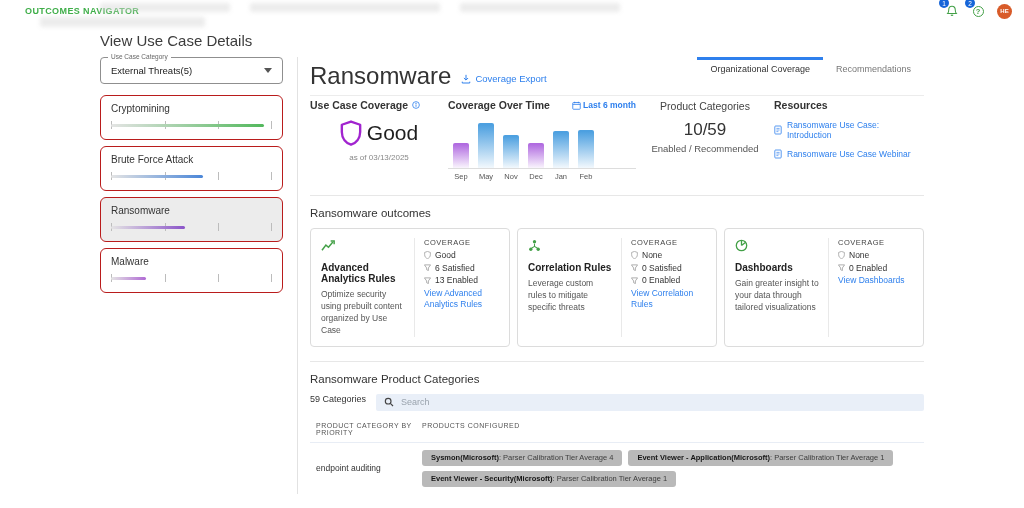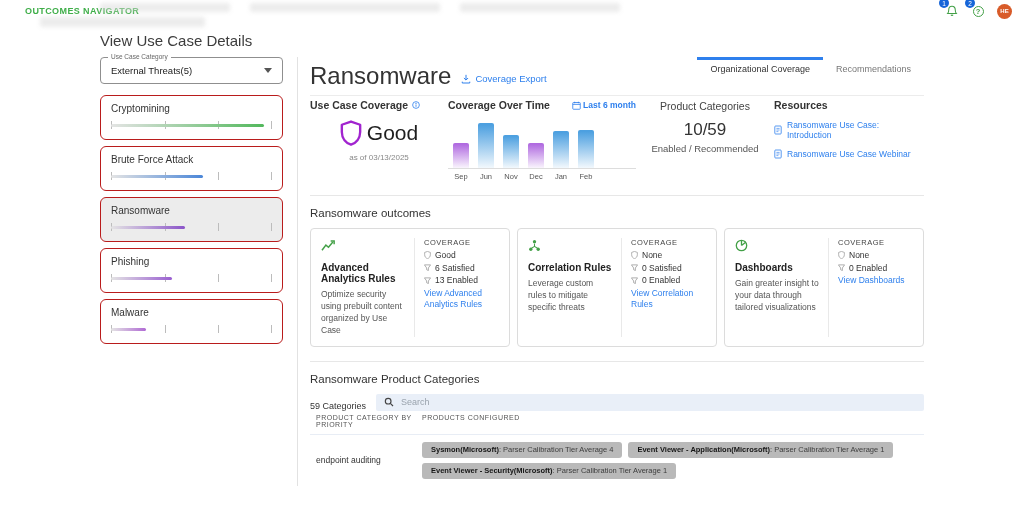--- a/index.html
+++ b/index.html
@@ -72,21 +72,21 @@
   .card { flex:1; border:1px solid #dcdcdc; border-radius:4px; display:flex; padding:9px 10px; background:#fff; }
   .card-left { flex:1.12; padding-right:9px; }
   .card-title { font-size:10px; font-weight:bold; color:#222; margin:6px 0 5px; }
   .card-desc { font-size:8.5px; color:#555; line-height:1.4; }
   .card-right { flex:1; border-left:1px solid #e9e9e9; padding-left:9px; }
   .cov-label { font-size:7.5px; color:#444; letter-spacing:.5px; margin-bottom:3px; }
   .stat { display:flex; align-items:center; gap:4px; font-size:8.5px; color:#333; margin-bottom:2.5px; }
   .card-link { font-size:8.5px; color:#2f80ed; line-height:1.35; margin-top:2px; display:block; cursor:pointer; }
 
   
-  .pc-controls { display:flex; align-items:flex-end; }
+  .pc-controls { display:flex; align-items:flex-start; margin-bottom:8px; }
   .pc-count { font-size:9px; color:#333; width:66px; flex:none; }
   .search-bar { flex:1; background:#e9eff8; border-radius:2px; height:17px; display:flex; align-items:center; padding:0 8px; gap:7px; }
   .search-input { border:none; background:transparent; outline:none; font-size:9px; color:#333; width:100%; font-family:inherit; }
   .search-input::placeholder { color:#9aa3ad; }
   .pt-head { display:flex; padding:3px 0 6px; }
   .pt-head span { font-size:7px; color:#555; letter-spacing:.5px; }
   .pt-col1 { width:112px; flex:none; padding-left:6px; }
   .pt-col2 { flex:1; }
   .pt-row { display:flex; align-items:center; padding:5px 0; border-top:1px solid #e8edf5; }
   .pt-cat { width:112px; flex:none; font-size:8.5px; color:#333; padding-left:6px; }
@@ -160,30 +160,20 @@
             <div class="uc-label">Ransomware</div>
             <div class="uc-slider">
               <div class="tick" style="left: 0%;"></div>
               <div class="tick" style="left: 33.3%;"></div>
               <div class="tick" style="left: 66.6%;"></div>
               <div class="tick" style="left: calc(100% - 1px);"></div>
               <div class="uc-bar" style="width: 46%; background: linear-gradient(90deg, rgb(228, 228, 228), rgb(139, 84, 201));"></div>
             </div>
           </div>
           <div class="uc-card">
-            <div class="uc-label">Phishing</div>
-            <div class="uc-slider">
-              <div class="tick" style="left: 0%;"></div>
-              <div class="tick" style="left: 33.3%;"></div>
-              <div class="tick" style="left: 66.6%;"></div>
-              <div class="tick" style="left: calc(100% - 1px);"></div>
-              <div class="uc-bar" style="width: 38%; background: linear-gradient(90deg, rgb(228, 228, 228), rgb(154, 95, 209));"></div>
-            </div>
-          </div>
-          <div class="uc-card">
             <div class="uc-label">Malware</div>
             <div class="uc-slider">
               <div class="tick" style="left: 0%;"></div>
               <div class="tick" style="left: 33.3%;"></div>
               <div class="tick" style="left: 66.6%;"></div>
               <div class="tick" style="left: calc(100% - 1px);"></div>
               <div class="uc-bar" style="width: 22%; background: linear-gradient(90deg, rgb(228, 228, 228), rgb(176, 106, 212));"></div>
             </div>
           </div>
         </div>
@@ -250,21 +240,21 @@
           <div class="chart" id="chart-bars">
               <div class="bar" style="height: 52%; background: linear-gradient(rgb(176, 106, 224) 4%, rgba(176, 106, 224, 0.07) 100%);"></div>
               <div class="bar" style="height: 92%; background: linear-gradient(rgb(77, 160, 224) 4%, rgba(77, 160, 224, 0.07) 100%);"></div>
               <div class="bar" style="height: 68%; background: linear-gradient(rgb(77, 160, 224) 4%, rgba(77, 160, 224, 0.07) 100%);"></div>
               <div class="bar" style="height: 52%; background: linear-gradient(rgb(176, 106, 224) 4%, rgba(176, 106, 224, 0.07) 100%);"></div>
               <div class="bar" style="height: 75%; background: linear-gradient(rgb(77, 160, 224) 4%, rgba(77, 160, 224, 0.07) 100%);"></div>
               <div class="bar" style="height: 78%; background: linear-gradient(rgb(77, 160, 224) 4%, rgba(77, 160, 224, 0.07) 100%);"></div>
             </div>
           <div class="chart-labels" id="chart-labels">
               <span>Sep</span>
-              <span>Jun</span>
+              <span>May</span>
               <span>Nov</span>
               <span>Dec</span>
               <span>Jan</span>
               <span>Feb</span>
             </div>
         </div>
 
         <div class="m-cats">
           <div class="cats-h">Product Categories</div>
           <div class="cats-value">10/59</div>

